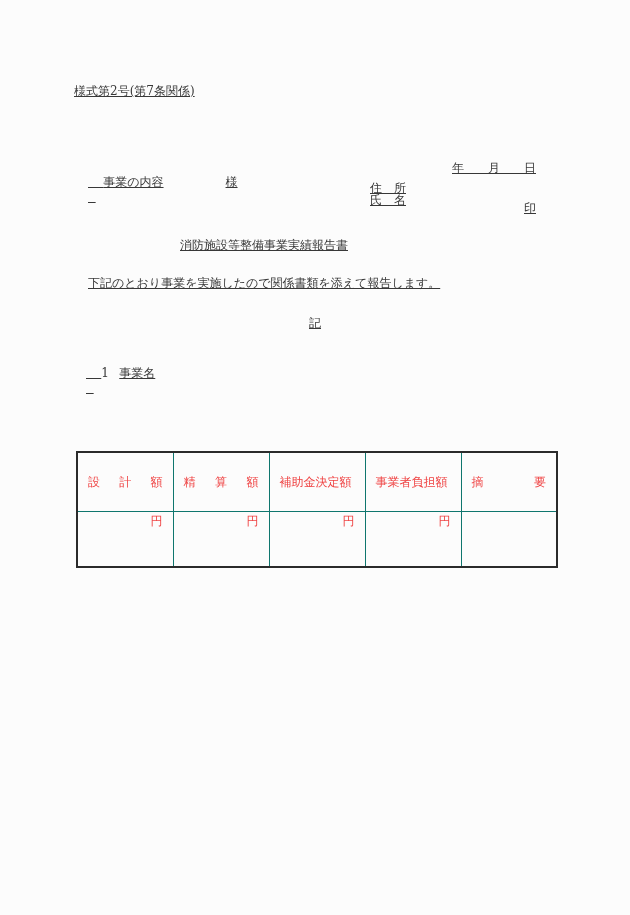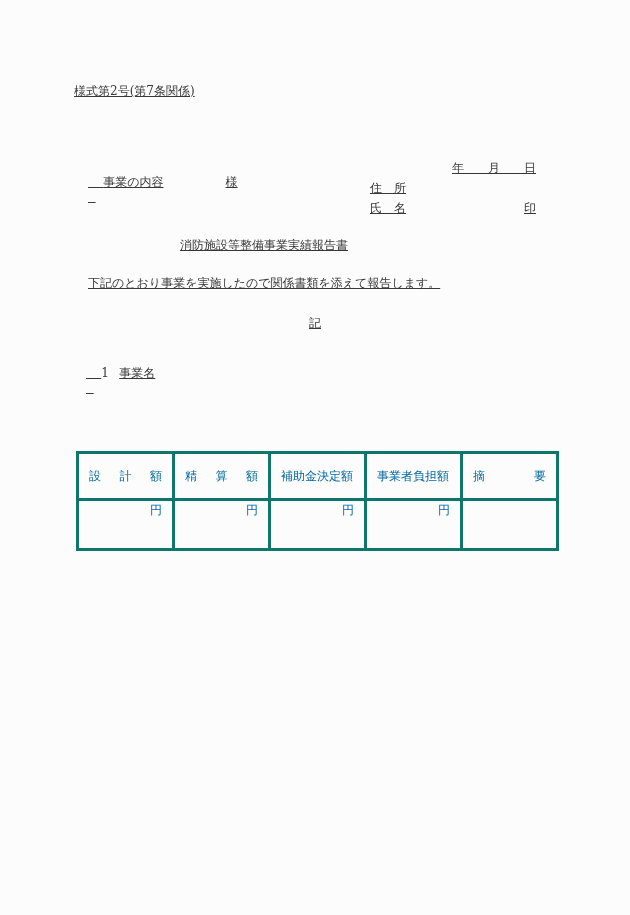--- a/index.html
+++ b/index.html
@@ -13,44 +13,44 @@
     position:relative;
     overflow:hidden;
   }
   .page{position:absolute;inset:0;background:#fcfcfc;}
   .abs{position:absolute;white-space:pre;text-decoration:underline;}
   .form-number{left:74px;top:84px;}
   .date-line{left:452px;top:123px;margin-top:38px;}
   .addressee-line{left:88px;top:161px;}
   .honorific{margin-left:62px;}
   .address-label{left:370px;top:181px;}
-  .name-label{left:370px;top:201px;}
+  .name-label{left:370px;top:193px;}
   .seal-label{left:524px;top:201px;}
   .doc-title{left:0;top:238px;width:528px;text-align:center;white-space:normal;}
   .body-text{left:88px;top:276px;text-align:right;}
   .ki-mark{left:0;top:316px;width:630px;text-align:center;white-space:normal;}
   .item{left:86px;}
   .item-1{top:352px;}
   .item-2{top:388px;}
   .item-3{top:423px;}
   .item .no{display:inline-block;width:18px;}
   table.settle{
     position:absolute;left:76px;top:451px;
     width:480px;
     border-collapse:collapse;
     table-layout:fixed;
     border:2px solid #2b2b2b;
   }
   table.settle col{width:96px;}
   table.settle th, table.settle td{
-    border:3px solid #0f766e;
+    border:1px solid #0f766e;
     font-weight:normal;
     font-size:12px;
-    color:#0369a1;
-    padding:9px 10px;
+    color:#ef4444;
+    padding:16px 10px;
     overflow:hidden;
   }
   table.settle th{height:26px;}
   table.settle th.jc{text-align:justify;text-align-last:justify;}
   table.settle th.cc{text-align:left;}
   table.settle td.unit-cell{
     height:36px;
     text-align:right;
     vertical-align:top;
     padding-top:2px;

